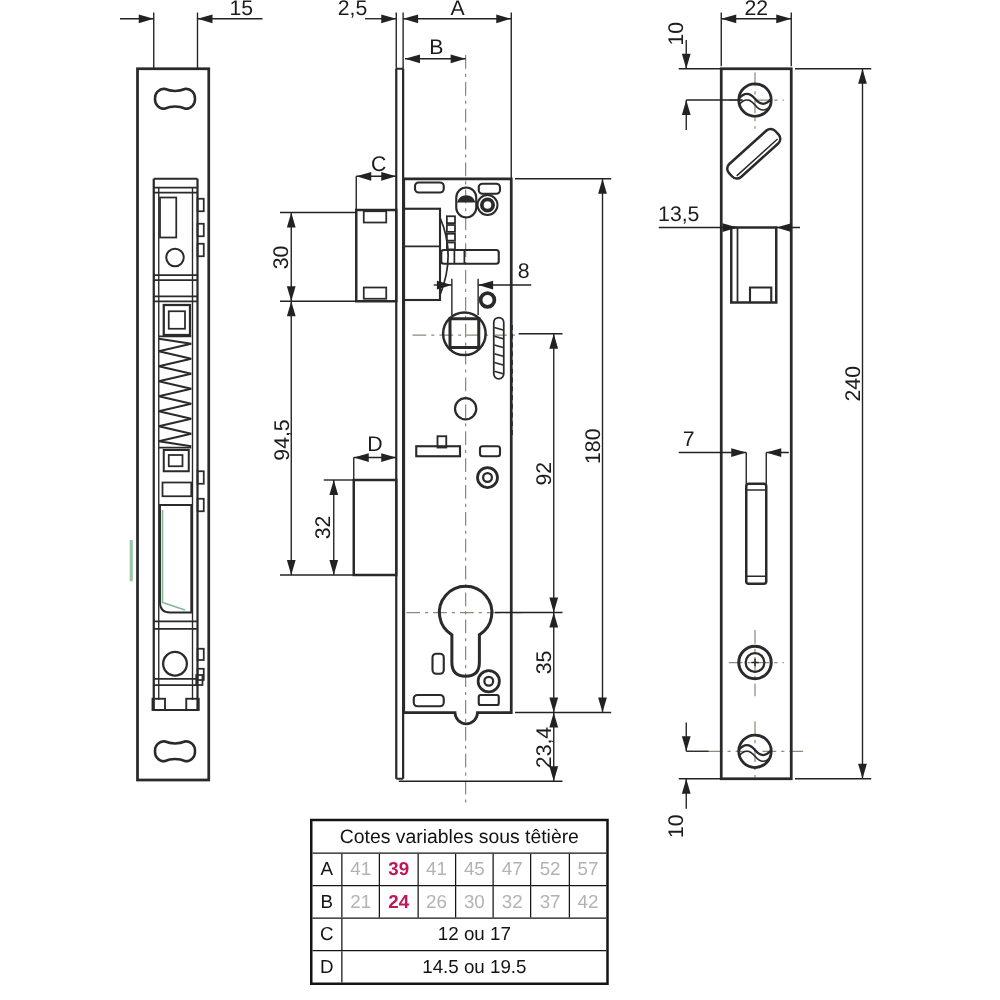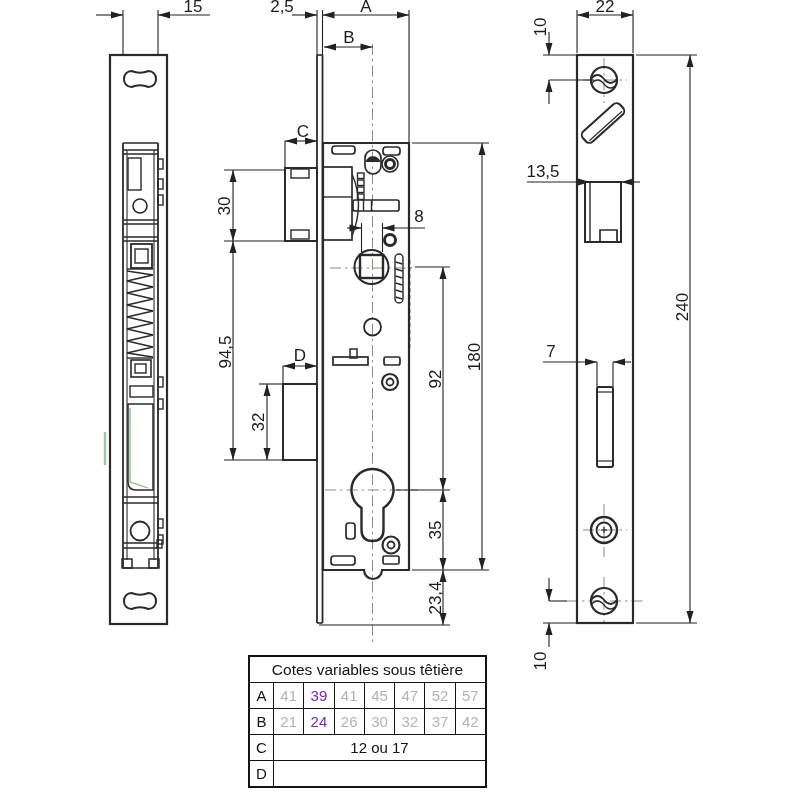--- a/index.html
+++ b/index.html
@@ -11,21 +11,21 @@
        background:#fff;box-sizing:border-box;}
   .t-title{height:25px;line-height:25px;text-align:center;font-size:15.5px;color:#131313;
            border-bottom:1.8px solid #141414;}
   .t-row{display:flex;height:25px;border-bottom:1.8px solid #141414;}
   .t-row:last-child{border-bottom:none;}
   .t-lab{width:24px;flex:0 0 24px;border-right:1.8px solid #141414;text-align:center;
          line-height:25px;font-size:15px;color:#131313;box-sizing:border-box;}
   .t-cell{flex:1;border-right:1.8px solid #141414;text-align:center;line-height:25px;
           font-size:15px;color:#b3b3b3;box-sizing:border-box;}
   .t-cell:last-child{border-right:none;}
-  .t-cell.sel{color:#6d28d9;font-weight:400;}
+  .t-cell.sel{color:#be185d;font-weight:700;}
   .t-val{flex:1;text-align:center;line-height:25px;font-size:15px;color:#131313;}
 </style>
 </head>
 <body>
 
 <div id="stage">
 <svg width="800" height="800" viewBox="0 0 800 800">
   <defs>
     <marker id="arw" refX="12.5" refY="4" markerWidth="13" markerHeight="8" orient="auto-start-reverse" markerUnits="userSpaceOnUse">
       <path d="M0.5,0.5 L12.5,4 L0.5,7.5 Z" fill="#222"></path>
@@ -338,15 +338,16 @@
     <div class="t-cell">32</div>
     <div class="t-cell">37</div>
     <div class="t-cell">42</div>
   </div>
   <div class="t-row">
     <div class="t-lab">C</div>
     <div class="t-val">12 ou 17</div>
   </div>
   <div class="t-row">
     <div class="t-lab">D</div>
+    <div class="t-val">14.5 ou 19.5</div>
   </div>
 </div>
 </div>
 
 </body></html>

